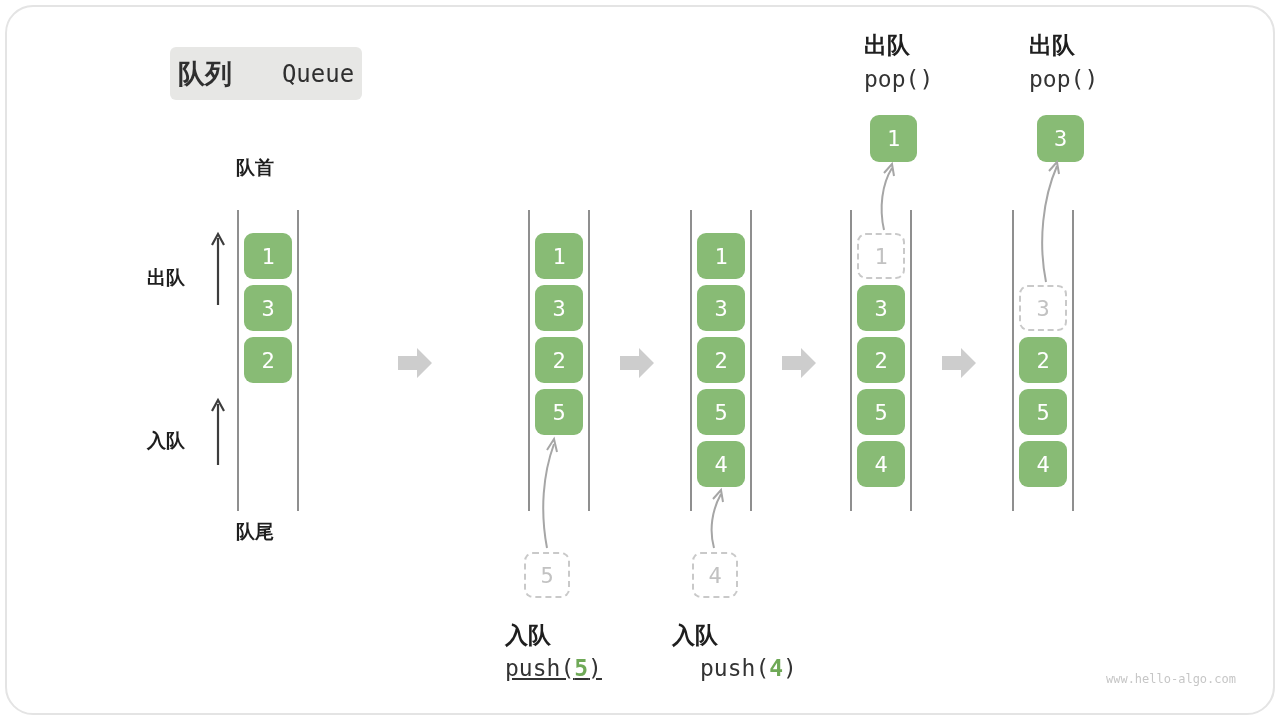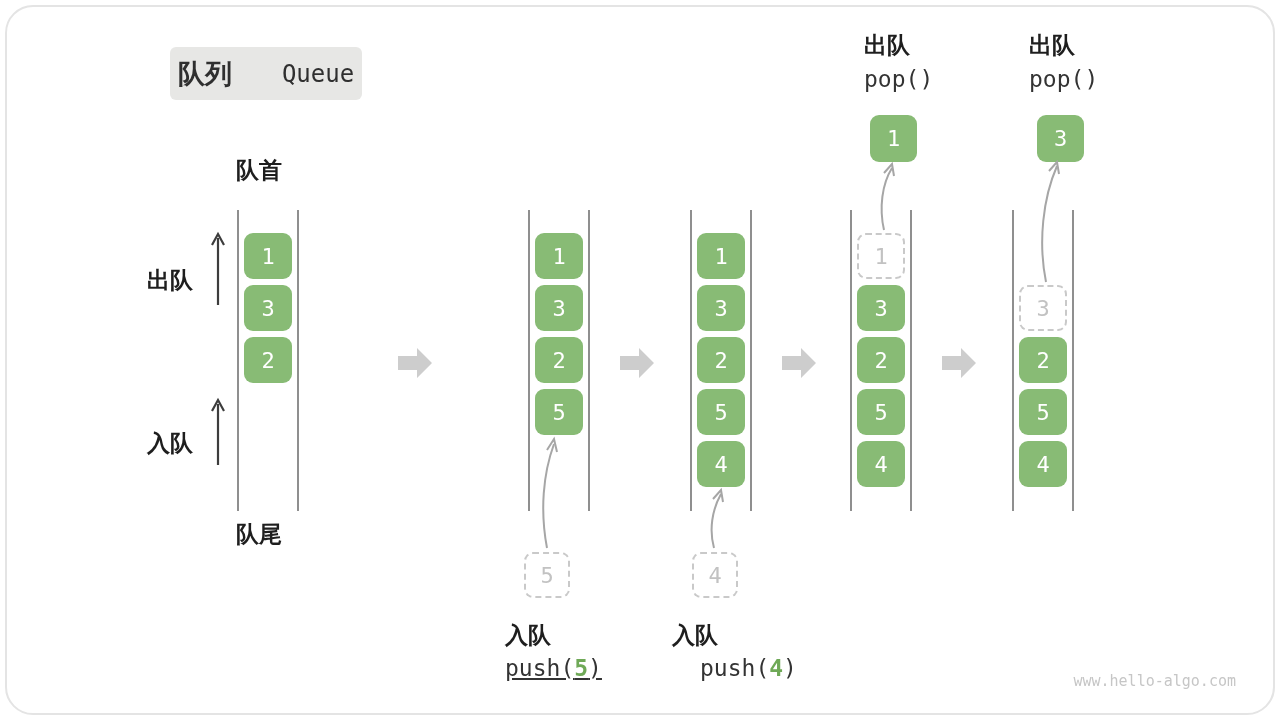--- a/index.html
+++ b/index.html
@@ -9,35 +9,35 @@
     --green:#88BB75;--ghost:#C9C9C9;--ghost-text:#C2C2C2;
     --wall:#8F8F8F;--flow:#CDCDCD;--ink:#1E1E1E;--curve:#A6A6A6;
   }
   .frame{position:absolute;left:5px;top:5px;right:5px;bottom:5px;
     border:2px solid #E4E4E4;border-radius:28px;}
   .title-badge{position:absolute;left:170px;top:47px;width:192px;height:53px;
     background:#E7E7E5;border-radius:6px;display:flex;align-items:center;
     justify-content:center;gap:10px;}
   .title-zh{font-size:27px;font-weight:bold;color:#2F2F2F;}
   .title-en{font-family:"DejaVu Sans Mono",monospace;font-size:24px;color:#2F2F2F;margin-left:40px;}
-  .zh-label{position:absolute;font-size:23px;font-weight:bold;color:var(--ink);white-space:nowrap;}
+  .zh-label{position:absolute;font-size:19px;font-weight:bold;color:var(--ink);white-space:nowrap;}
   .wall{position:absolute;width:2px;height:301px;top:210px;background:var(--wall);}
   .cell{position:absolute;width:48px;height:46px;border-radius:9px;
     background:var(--green);color:#ffffff;
     font-family:"DejaVu Sans Mono",monospace;font-size:22px;
     display:flex;align-items:center;justify-content:center;}
   .cell.ghost{background:#ffffff;border:2px dashed var(--ghost);
     color:var(--ghost-text);box-sizing:border-box;}
   .cell.pending{width:46px;height:46px;}
   .op-label{position:absolute;font-size:23px;font-weight:bold;color:var(--ink);white-space:nowrap;}
   .op-code{position:absolute;font-family:"DejaVu Sans Mono",monospace;
     font-size:23px;color:#333333;white-space:nowrap;}
   .op-code .arg{color:#6FA957;font-weight:bold;}
   .watermark{position:absolute;right:44px;top:672px;
-    font-family:"DejaVu Sans Mono",monospace;font-size:15px;color:#C6C6C6;}
+    font-family:"DejaVu Sans Mono",monospace;font-size:12px;color:#C6C6C6;}
   svg{position:absolute;overflow:visible;}
   .state,.grp{position:absolute;left:0;top:0;width:0;height:0;}
 </style>
 </head>
 <body>
 
 <div class="canvas">
   <div class="frame"></div>
 
   <div class="title-badge">

